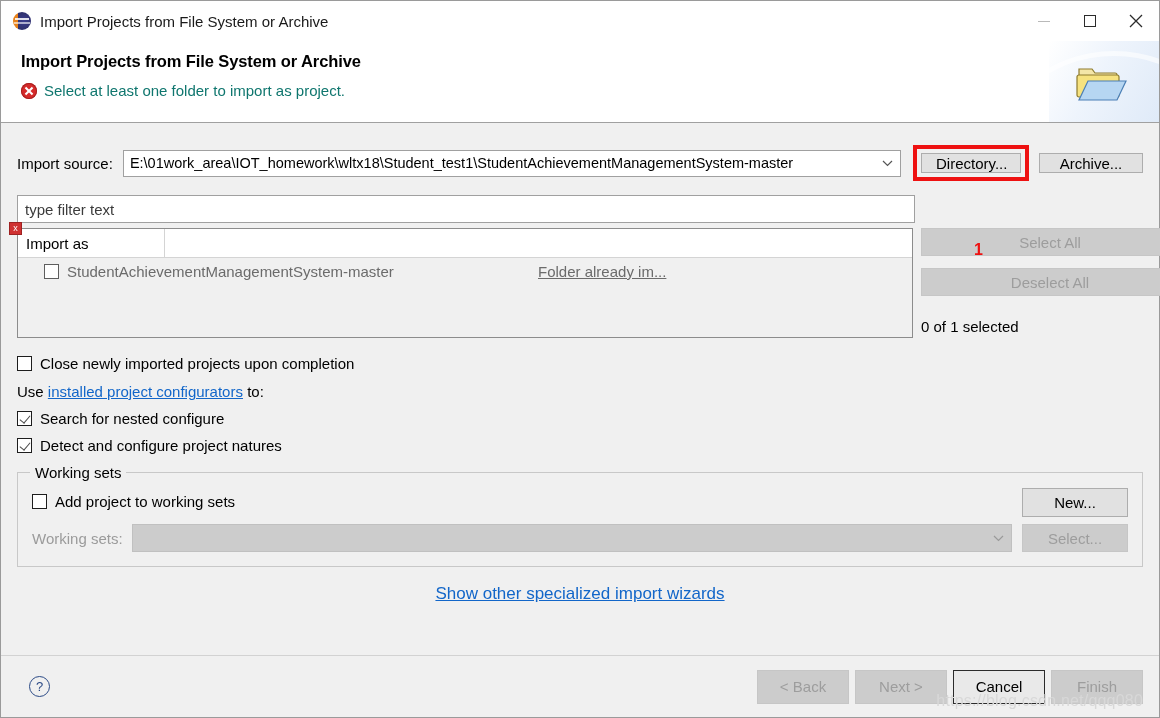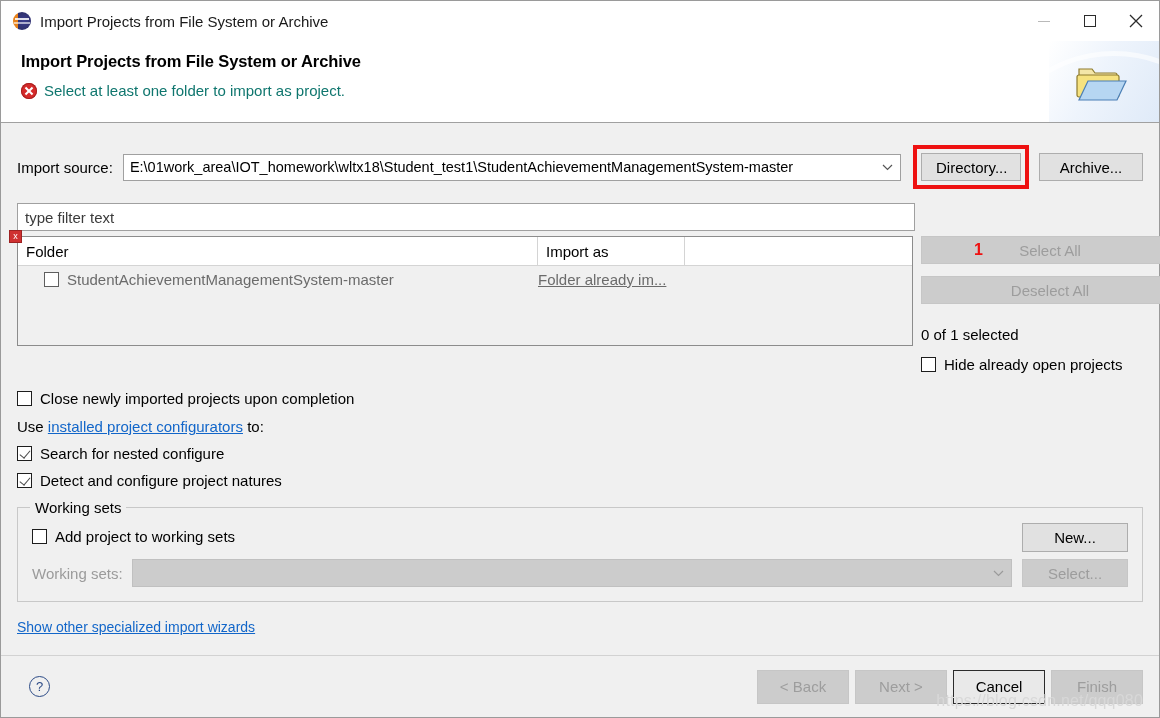--- a/index.html
+++ b/index.html
@@ -136,21 +136,21 @@
     flex: 1 1 auto; font-size: 14.5px; color: #000;
     white-space: nowrap; overflow: hidden;
   }
   .combo-arrow {
     width: 18px; flex: 0 0 18px;
     display: flex; align-items: center; justify-content: center;
   }
   .combo-arrow svg { display: block; }
 
   .btn {
-    height: 28px;
+    height: 20px;
     background: #e1e1e1;
     border: 1px solid #adadad;
     font-family: "Liberation Sans", sans-serif;
     font-size: 15px; color: #000;
     padding: 0 14px;
     white-space: nowrap;
   }
   .btn.disabled { color: #9d9d9d; background: #cccccc; border-color: #c6c6c6; }
 
   #btn-directory-wrap {
@@ -268,22 +268,22 @@
   #btn-new { position: absolute; right: 14px; top: 15px; width: 106px; height: 29px; }
   #ws-select-row { display: flex; align-items: center; margin-top: 14px; }
   #ws-label { font-size: 15px; color: #9b9b9b; margin-right: 9px; white-space: nowrap; }
   #ws-combo {
     flex: 1 1 auto; height: 28px; background: #cccccc; border: 1px solid #c0c0c0;
     display: flex; align-items: center; padding: 0 4px;
   }
   #btn-ws-select { margin-left: 10px; width: 106px; height: 28px; }
 
   #specialized-link-row {
-    margin-top: 17px; text-align: left;
-    font-size: 14px;
+    margin-top: 17px; text-align: center;
+    font-size: 17px;
   }
 
   
   #buttonbar {
     flex: 0 0 62px;
     border-top: 1px solid #d2d2d2;
     background: #f0f0f0;
     display: flex; align-items: center;
     padding: 0 16px;
     position: relative;
@@ -373,43 +373,38 @@
     </div>
 
     
     <input id="filter-input" type="text" placeholder="type filter text" style="">
 
     
     <div id="mid-row">
       <div id="table-wrap">
         <div id="table-err-marker">x</div>
         <div id="table-header">
-          <div class="th c0">Folder</div>
           <div class="th c1">Import as</div>
           <div class="th c2"></div>
         </div>
         <div id="table-body">
           <div class="trow">
             <div class="td c0">
               <span class="cb gray"></span>
               <span>StudentAchievementManagementSystem-master</span>
             </div>
             <div class="td c1">Folder already im...</div>
           </div>
         </div>
       </div>
 
       <div id="side-panel">
         <button class="btn disabled" id="btn-select-all">Select All</button>
         <button class="btn disabled" id="btn-deselect-all">Deselect All</button>
         <div id="sel-count">0 of 1 selected</div>
-        <label id="hide-open-row">
-          <span class="cb"></span>
-          <span>Hide already open projects</span>
-        </label>
       </div>
     </div>
 
     
     <label class="opt-row" id="opt-close">
       <span class="cb"></span>
       <span>Close newly imported projects upon completion</span>
     </label>
 
     <div id="use-configurators-row">

